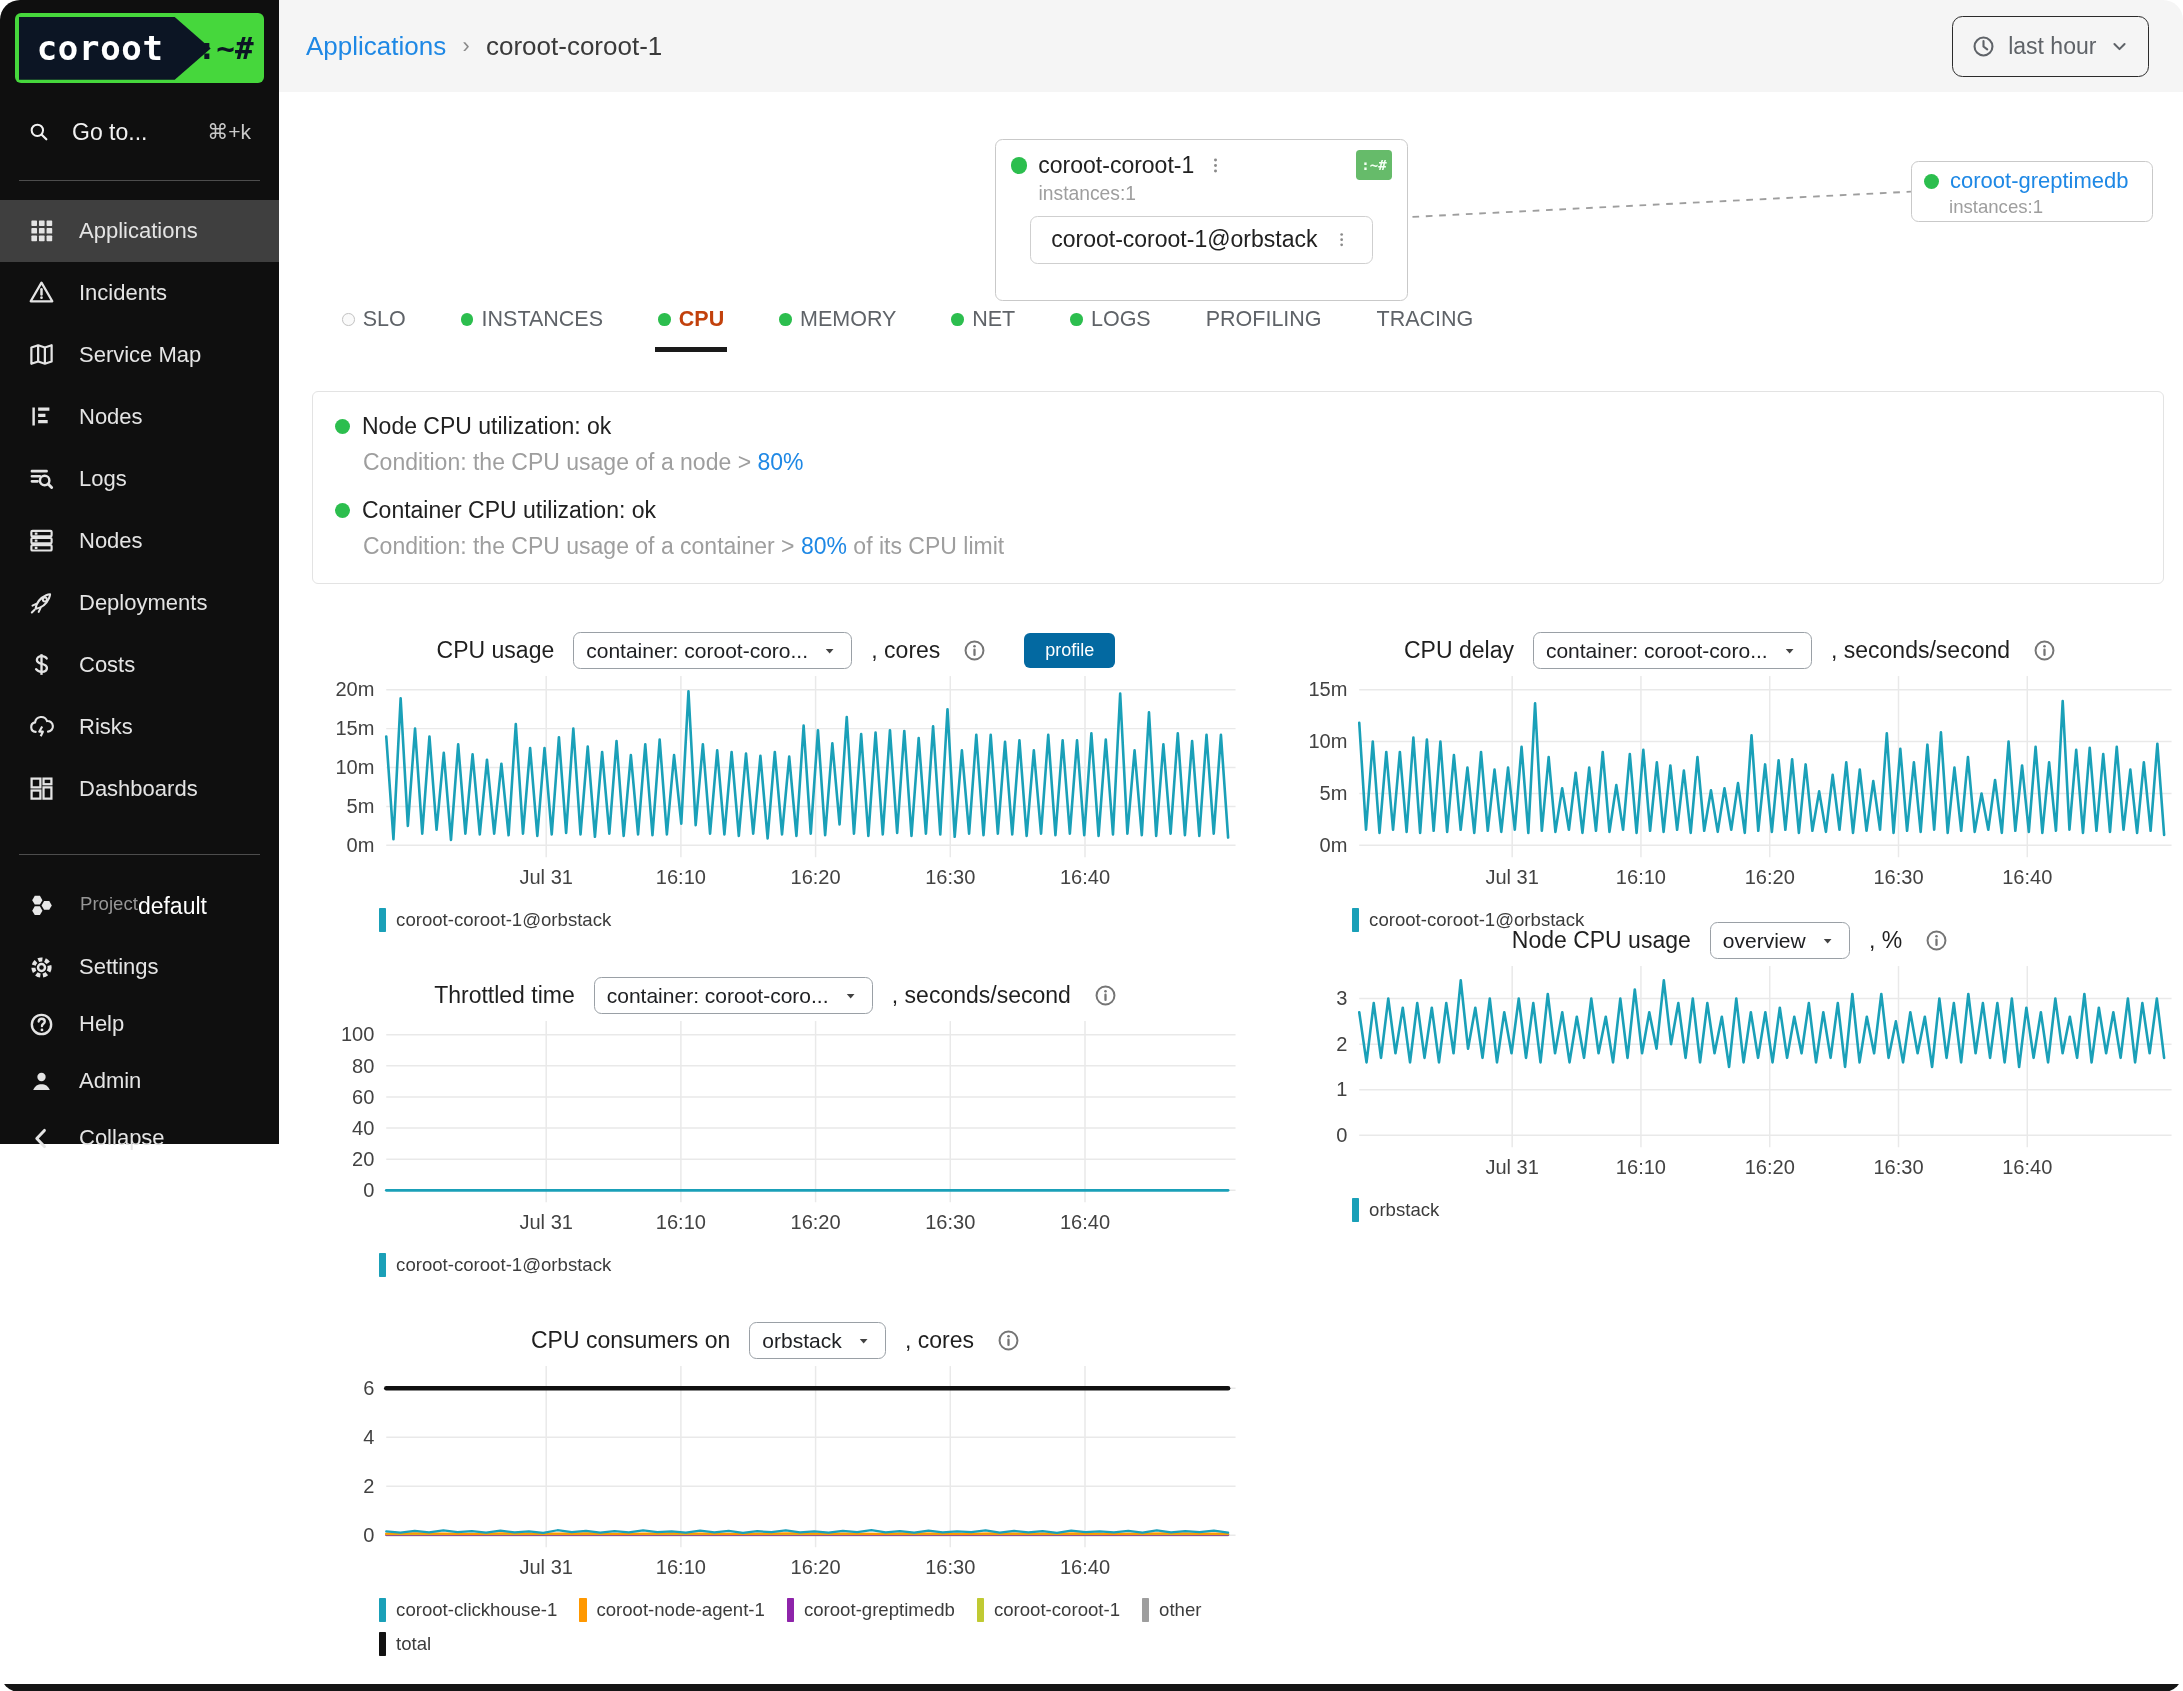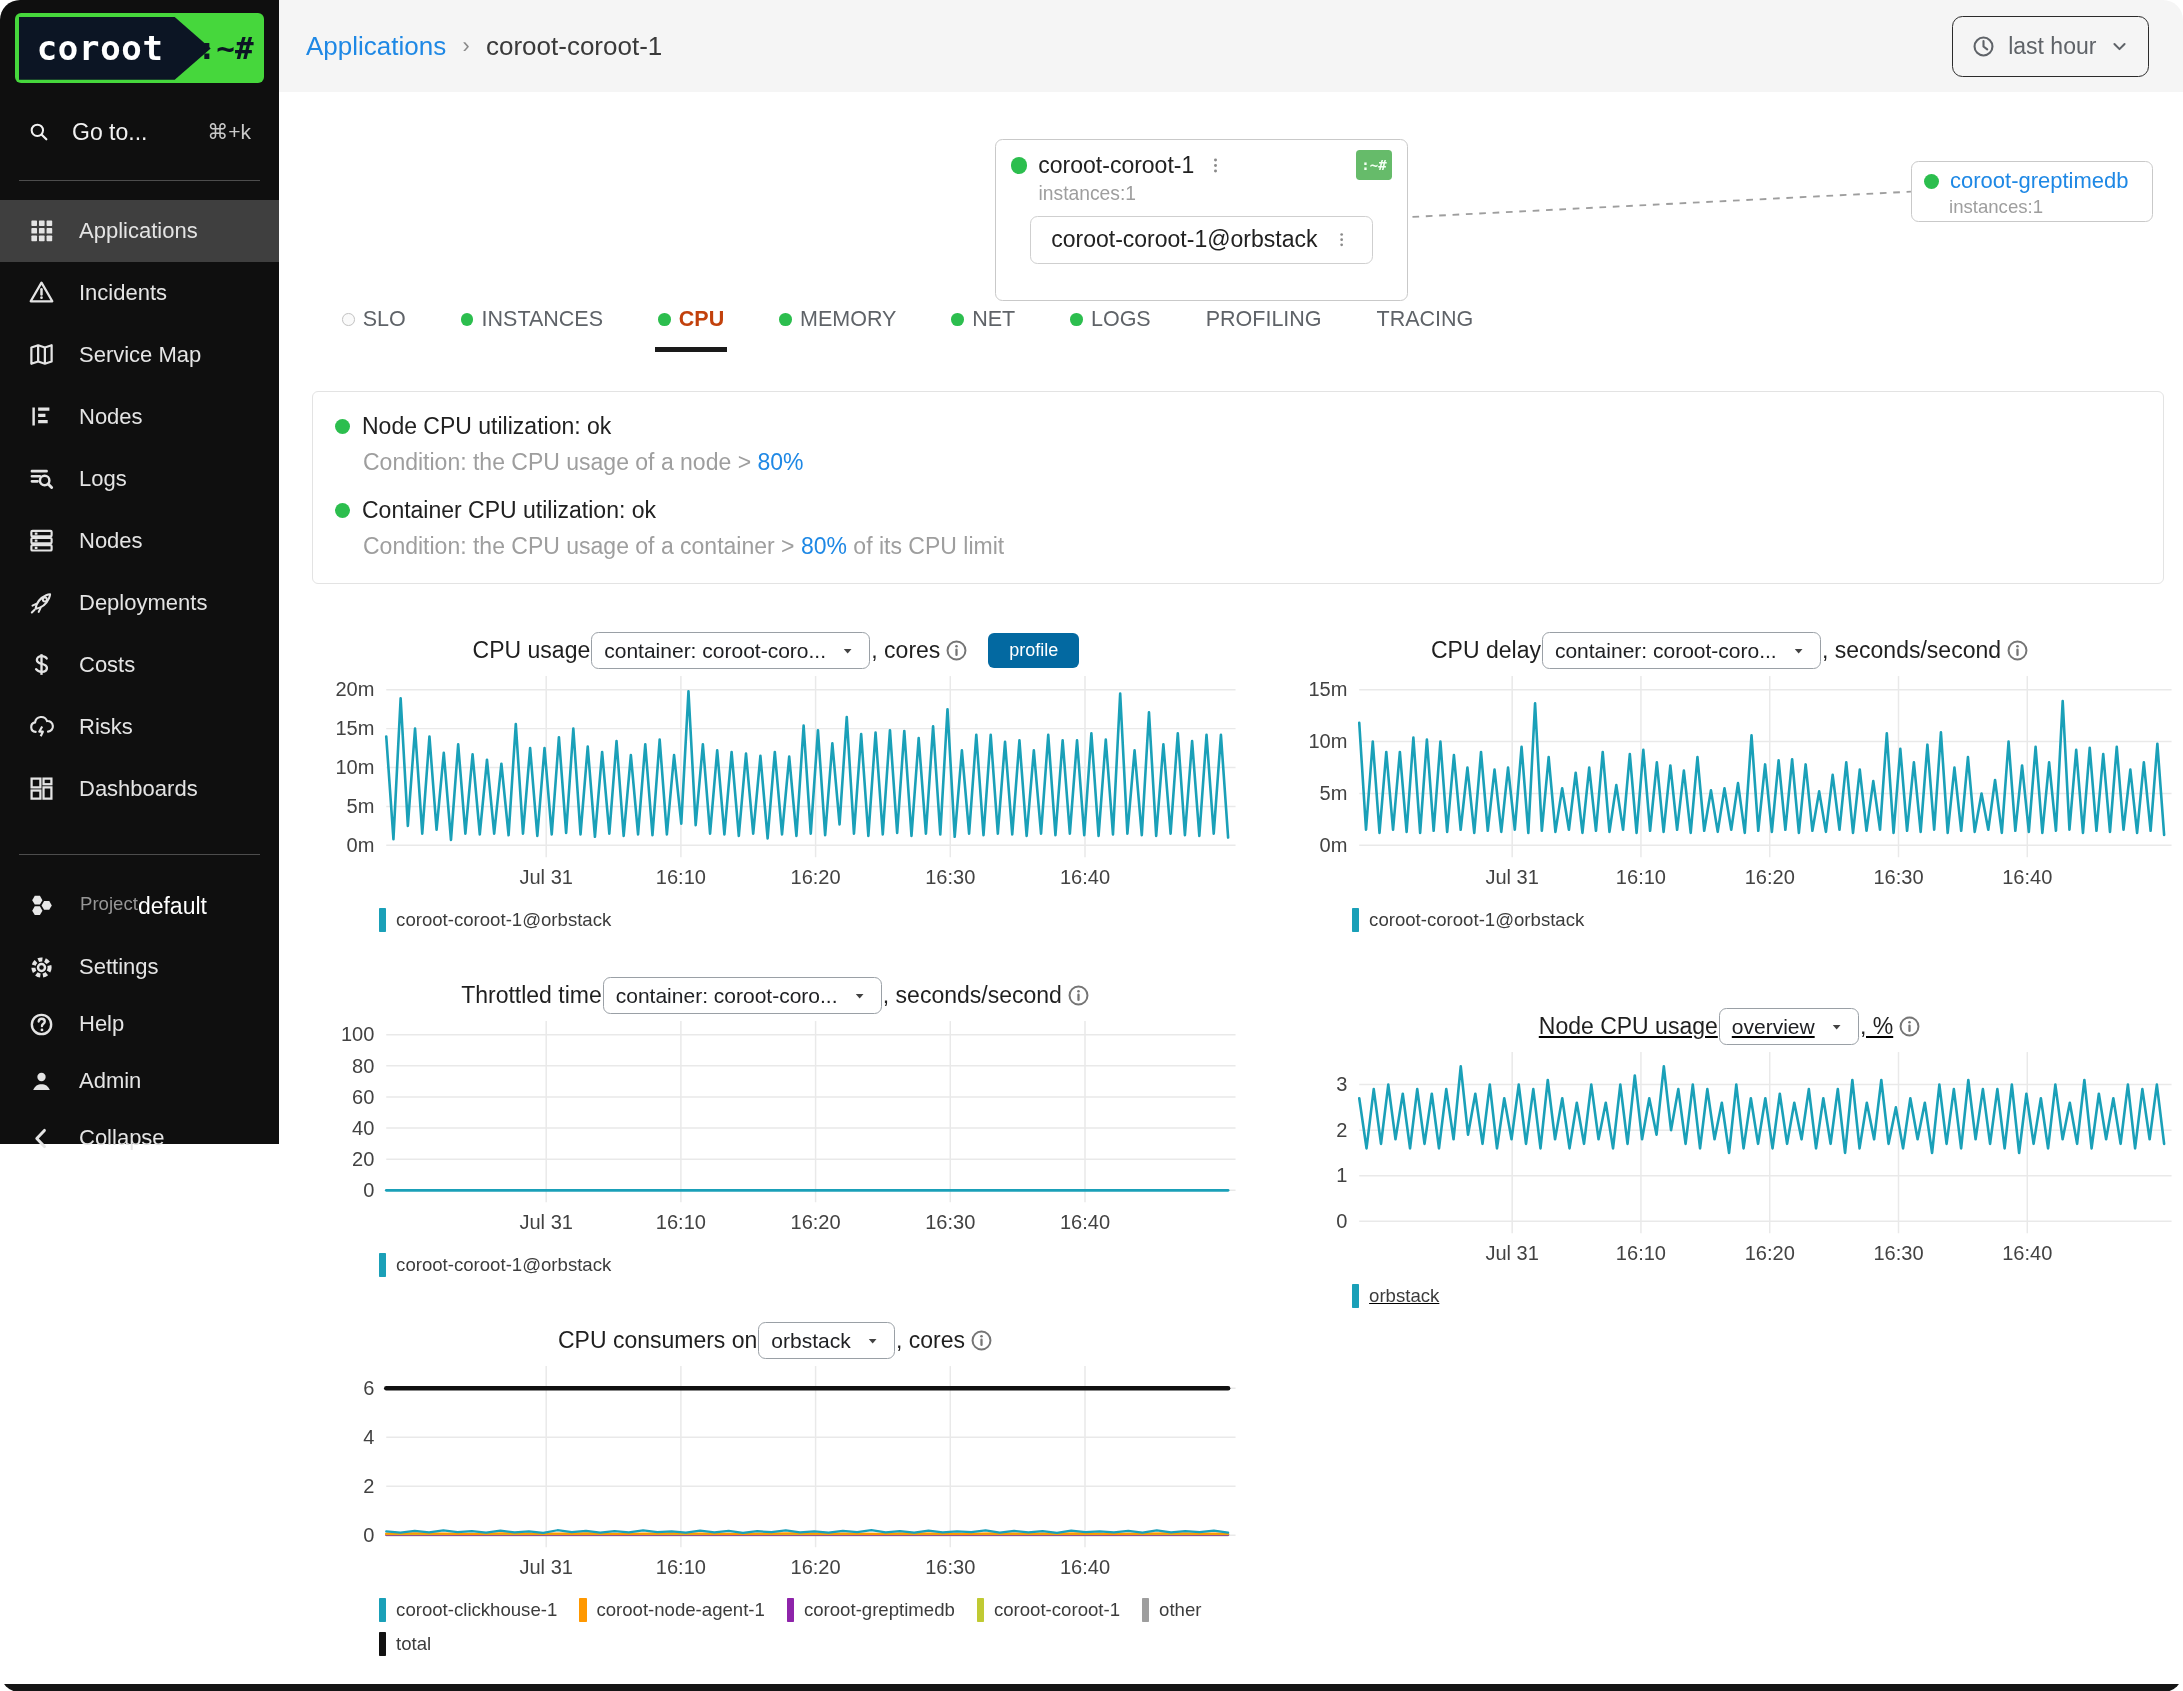--- a/index.html
+++ b/index.html
@@ -71,23 +71,23 @@
   .check { margin-bottom:21px; }
   .check-title { display:flex; align-items:center; gap:12px; font-size:23px; color:#212121; }
   .check-cond { margin:9px 0 0 28px; font-size:23px; color:#9e9e9e; }
   .check-cond .thr { color:#1e88e5; cursor:pointer; text-decoration:none; }
 
   
   .chart { position:absolute; }
   #chart-cpu-usage    { left:312px;  top:628px;  width:928px; }
   #chart-cpu-delay    { left:1285px; top:628px;  width:891px; }
   #chart-throttled-time { left:312px; top:973px; width:928px; }
-  #chart-node-cpu     { left:1285px; top:1004px; width:891px;text-decoration:underline; }
+  #chart-node-cpu     { left:1285px; top:918px; width:891px; }
   #chart-cpu-consumers{ left:312px;  top:1318px; width:928px; }
-  .chart-head { display:flex; align-items:center; justify-content:center; gap:1px; height:45px; font-size:23px; color:#1f1f1f; }
+  .chart-head { display:flex; align-items:center; justify-content:center; gap:19px; height:45px; font-size:23px; color:#1f1f1f; }
   .select { display:inline-flex; align-items:center; gap:12px; border:1.5px solid #9aa0a6; border-radius:7.4px; padding:5.2px 12px;
             font-size:21px; color:#202124; background:#fff; cursor:pointer; white-space:nowrap; }
   .select .ic { color:#424242; }
   .info-ic { color:#757575; margin-left:3px; cursor:pointer; }
   .btn-profile { background:#0369a1; color:#fff; border:none; border-radius:6px; padding:7.4px 21px; font-size:18px; margin-left:18px; cursor:pointer; font-family:inherit; }
   .legend { display:flex; flex-wrap:wrap; align-items:center; gap:10.4px 22px; margin:15px 0 0 67px; font-size:18.6px; color:#3c3c3c; }
   .lg-item { display:flex; align-items:center; gap:9.7px; }
   .lg-swatch { width:7.4px; height:24px; border-radius:0.7px; flex:none; }
 
   #footer-bar { position:absolute; left:0; top:1684px; width:2183px; height:7.4px; background:#151515; }

